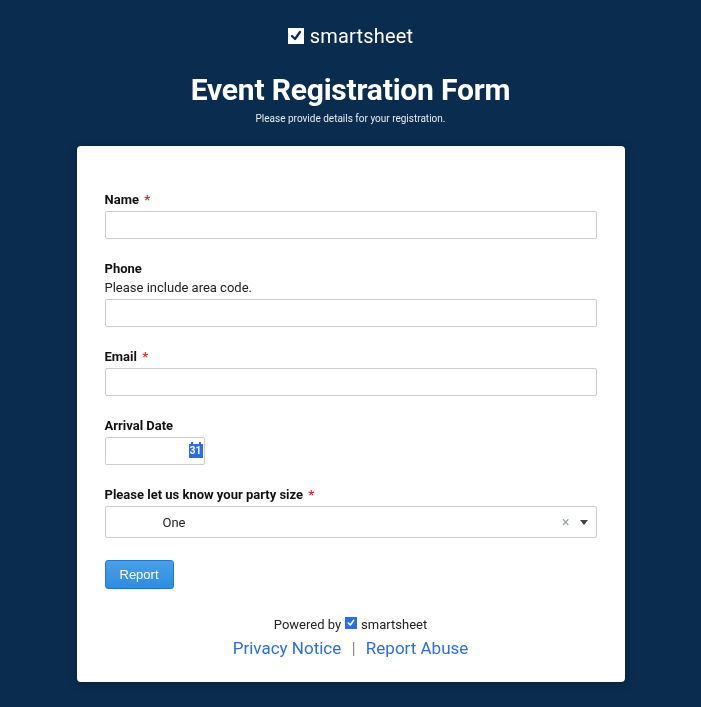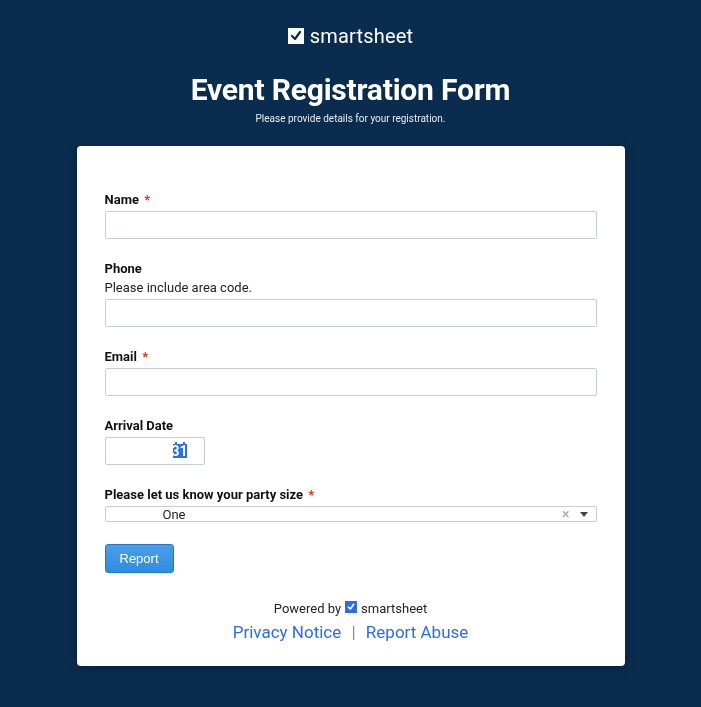--- a/index.html
+++ b/index.html
@@ -99,52 +99,52 @@
     width: 100px;
     height: 28px;
     border: 1px solid #c9ccd0;
     border-radius: 2px;
     padding: 4px 30px 4px 8px;
     font-size: 13px;
     background: #fff;
   }
   .date-icon {
     position: absolute;
-    right: 18px;
+    right: 2px;
     top: 50%;
     transform: translateY(-50%);
     width: 14px;
     height: 14px;
     background: #2e6de0;
     display: flex;
     align-items: center;
     justify-content: center;
     color: #fff;
-    font-size: 14px;
+    font-size: 10px;
     font-weight: 700;
     line-height: 1;
     cursor: pointer;
   }
   .date-icon:before {
     content: '';
     position: absolute;
     top: -2px; left: 2px;
     width: 2px; height: 3px;
     background: #2e6de0;
   }
   .date-icon:after {
     content: '';
     position: absolute;
     top: -2px; right: 2px;
     width: 2px; height: 3px;
     background: #2e6de0;
   }
   .select-box {
     width: 100%;
-    height: 16px;
+    height: 32px;
     border: 1px solid #c9ccd0;
     border-radius: 2px;
     display: flex;
     align-items: center;
     padding: 0 6px;
     font-size: 13px;
     cursor: pointer;
     position: relative;
     background: #fff;
   }

